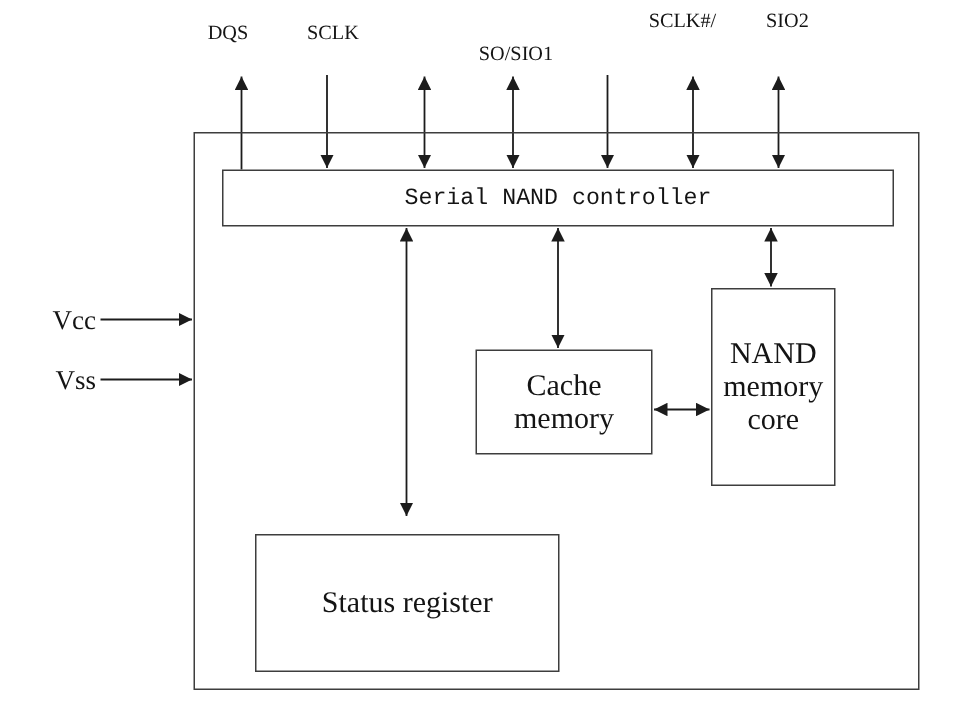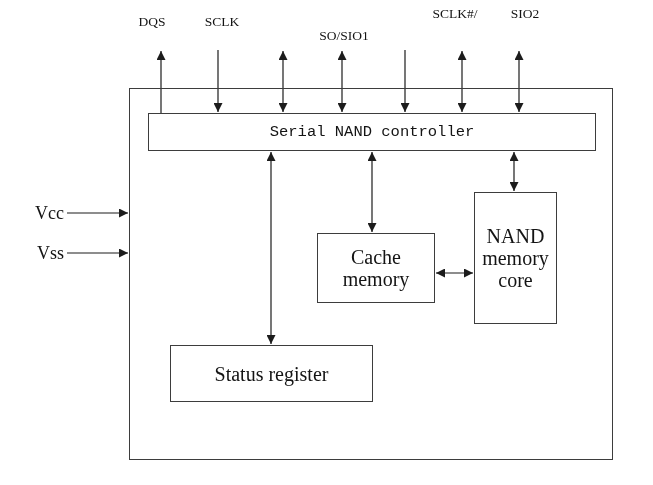--- a/index.html
+++ b/index.html
@@ -92,17 +92,17 @@
     <div>Cache</div>
     <div>memory</div>
   </div>
 
   <div class="box" style="left:474px;top:192px;width:83px;height:132px">
     <div>NAND</div>
     <div>memory</div>
     <div>core</div>
   </div>
 
-  <div class="box" style="left:170px;top:345px;width:203px;height:57px">
+  <div class="box" style="left:170px;top:356px;width:203px;height:92px">
     <div>Status register</div>
   </div>
 
 </div>
 
 </body></html>

